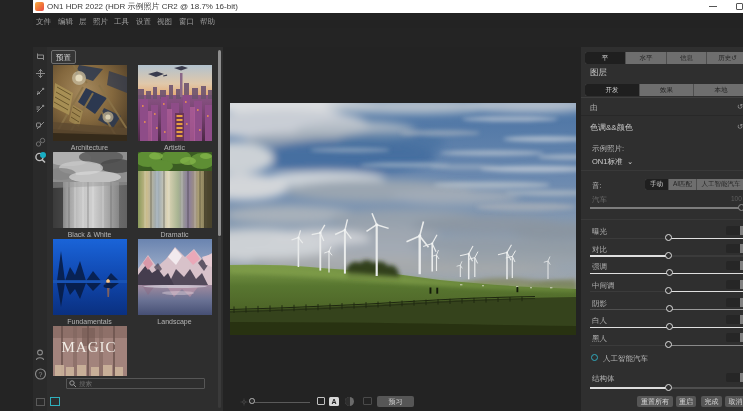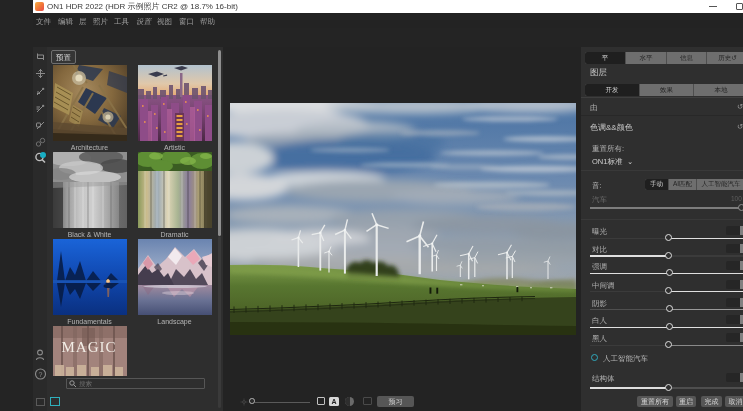--- a/index.html
+++ b/index.html
@@ -45,21 +45,21 @@
     <div class="abs" style="left:703px;top:2.5px;width:7px;height:7px;border:1.2px solid #555;border-radius:1px;"></div>
     <div class="abs" style="left:727px;top:0.5px;font-size:9px;color:#555;">✕</div>
   </div>
 
   <div id="menubar" class="abs">
     <div class="mitem" style="left:3px;">文件</div>
     <div class="mitem" style="left:25px;">编辑</div>
     <div class="mitem" style="left:46px;">层</div>
     <div class="mitem" style="left:60px;">照片</div>
     <div class="mitem" style="left:81px;">工具</div>
-    <div class="mitem" style="left:103px;font-style:italic;">设置</div>
+    <div class="mitem" style="left:103px;">设置</div>
     <div class="mitem" style="left:124px;">视图</div>
     <div class="mitem" style="left:146px;">窗口</div>
     <div class="mitem" style="left:167px;">帮助</div>
   </div>
 
 
   <div id="lstrip" class="abs"></div>
   <svg class="abs" style="left:1px;top:50px;" width="13" height="120" viewBox="0 0 13 120">
     <g stroke="#8b8b8b" stroke-width="1" fill="none">
       <path d="M3.5 3.5 L3.5 8.5 L10 8.5 M3 5 L9.5 5 L9.5 10"></path>
@@ -634,21 +634,21 @@
     <div class="sel" style="width:55px;">开发</div>
     <div style="width:54px;">效果</div>
     <div style="width:54px;">本地</div>
   </div>
   <div class="abs" style="left:548px;top:97px;width:174px;height:1px;background:#3e3e3e;"></div>
   <div class="lbl" style="left:557px;top:103px;">由</div>
   <div class="lbl" style="left:704px;top:102px;color:#9a9a9a;">↺</div>
   <div class="abs" style="left:548px;top:115px;width:174px;height:1px;background:#282828;"></div>
   <div class="abs" style="left:557px;top:122px;font-size:8px;color:#c9c9c9;">色调&amp;&amp;颜色</div>
   <div class="lbl" style="left:704px;top:122px;color:#9a9a9a;">↺</div>
-  <div class="lbl" style="left:559px;top:144px;">重置所有:</div>
+  <div class="lbl" style="left:559px;top:144px;">示例照片:</div>
   <div class="lbl" style="left:559px;top:157px;color:#cfcfcf;">ON1标准</div>
   <div class="lbl" style="left:594px;top:157px;color:#cfcfcf;">⌄</div>
   <div class="abs" style="left:548px;top:170px;width:174px;height:1px;background:#393939;"></div>
   <div class="lbl" style="left:559px;top:181px;">音:</div>
   <div class="seg" style="left:612px;top:179px;height:11px;font-size:6px;">
     <div class="sel" style="width:24px;font-size:6.5px;">手动</div>
     <div style="width:28px;font-size:6.5px;">AI匹配</div>
     <div style="width:48px;font-size:6.5px;">人工智能汽车</div>
   </div>
   <div class="lbl" style="left:559px;top:195px;color:#686868;">汽车</div>

